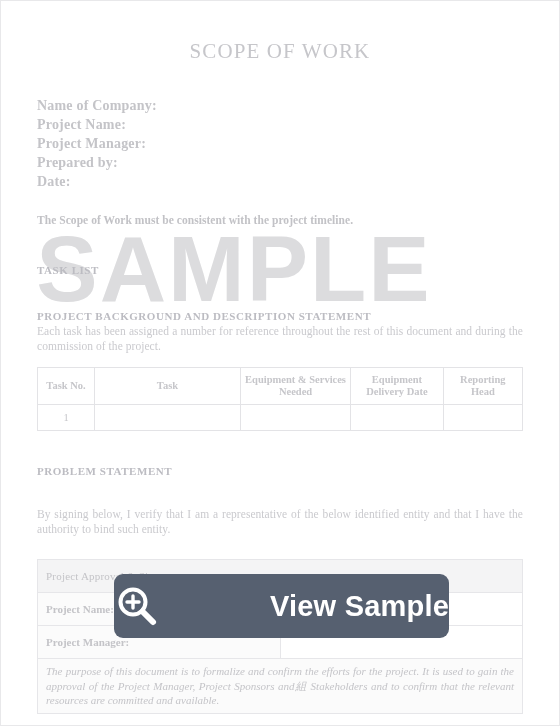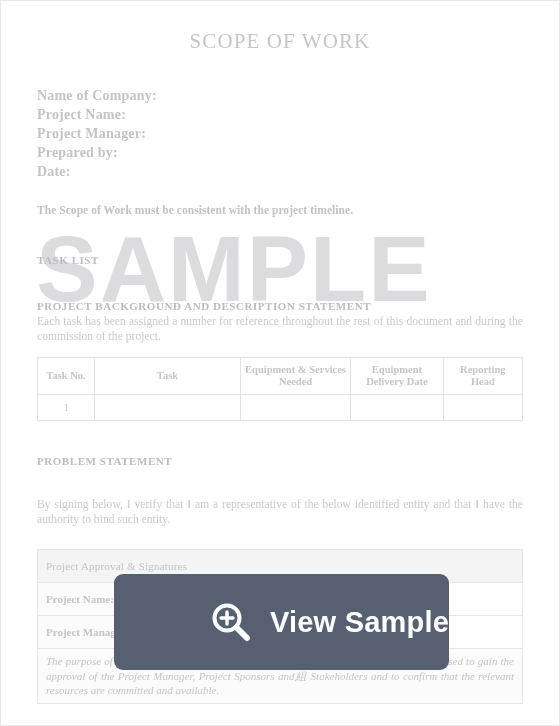--- a/index.html
+++ b/index.html
@@ -48,21 +48,21 @@
     padding: 0 36px;
   }
 
   #doc-title {
     text-align: center;
     font-size: 21px;
     letter-spacing: 1.1px;
     color: #c6c6ca;
     font-weight: normal;
     margin: 0;
-    padding-top: 28px;
+    padding-top: 38px;
     font-family: "Liberation Serif", "DejaVu Serif", serif;
   }
 
   .field-list {
     margin-top: 32px;
   }
   .field-label {
     font-weight: bold;
     font-size: 14px;
     color: #c4c4c8;
@@ -161,26 +161,26 @@
     background: #fbfbfb;
     padding: 5px 8px 7px 8px;
   }
 
   
   #view-sample-overlay {
     position: absolute;
     left: 113px;
     top: 573px;
     width: 335px;
-    height: 96px;
+    height: 64px;
     background: #566070;
     border-radius: 9px;
     display: flex;
     align-items: center;
-    justify-content: flex-end;
+    justify-content: space-between;
     gap: 16px;
     z-index: 10;
     cursor: pointer;
   }
   #view-sample-overlay .vs-label {
     font-family: "Liberation Sans", "DejaVu Sans", sans-serif;
     font-weight: bold;
     font-size: 29px;
     color: #ffffff;
     letter-spacing: 0.2px;

